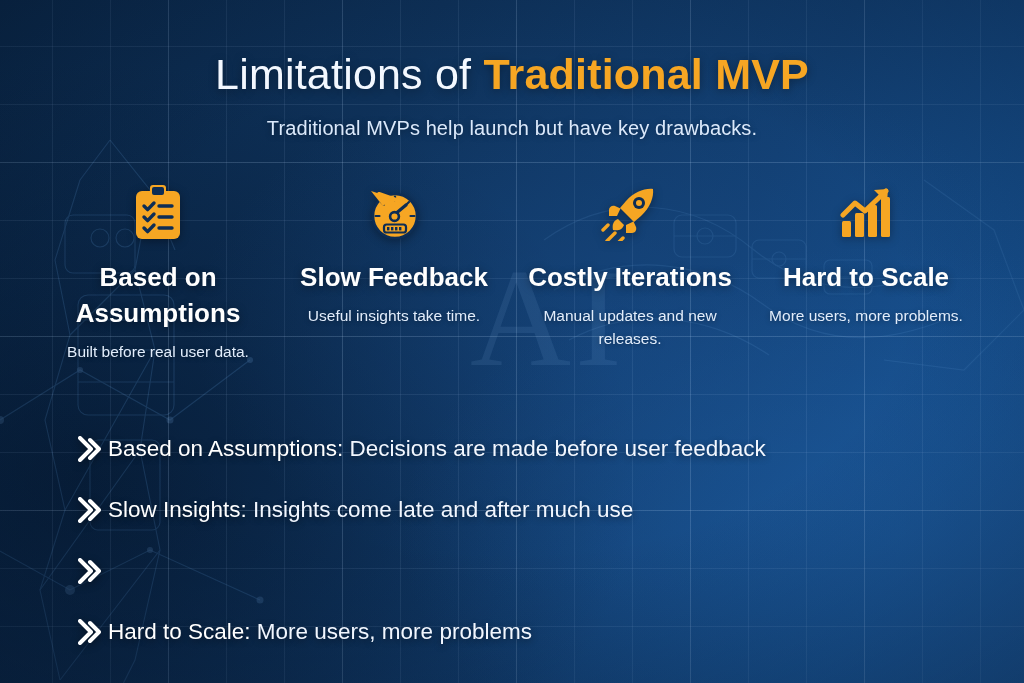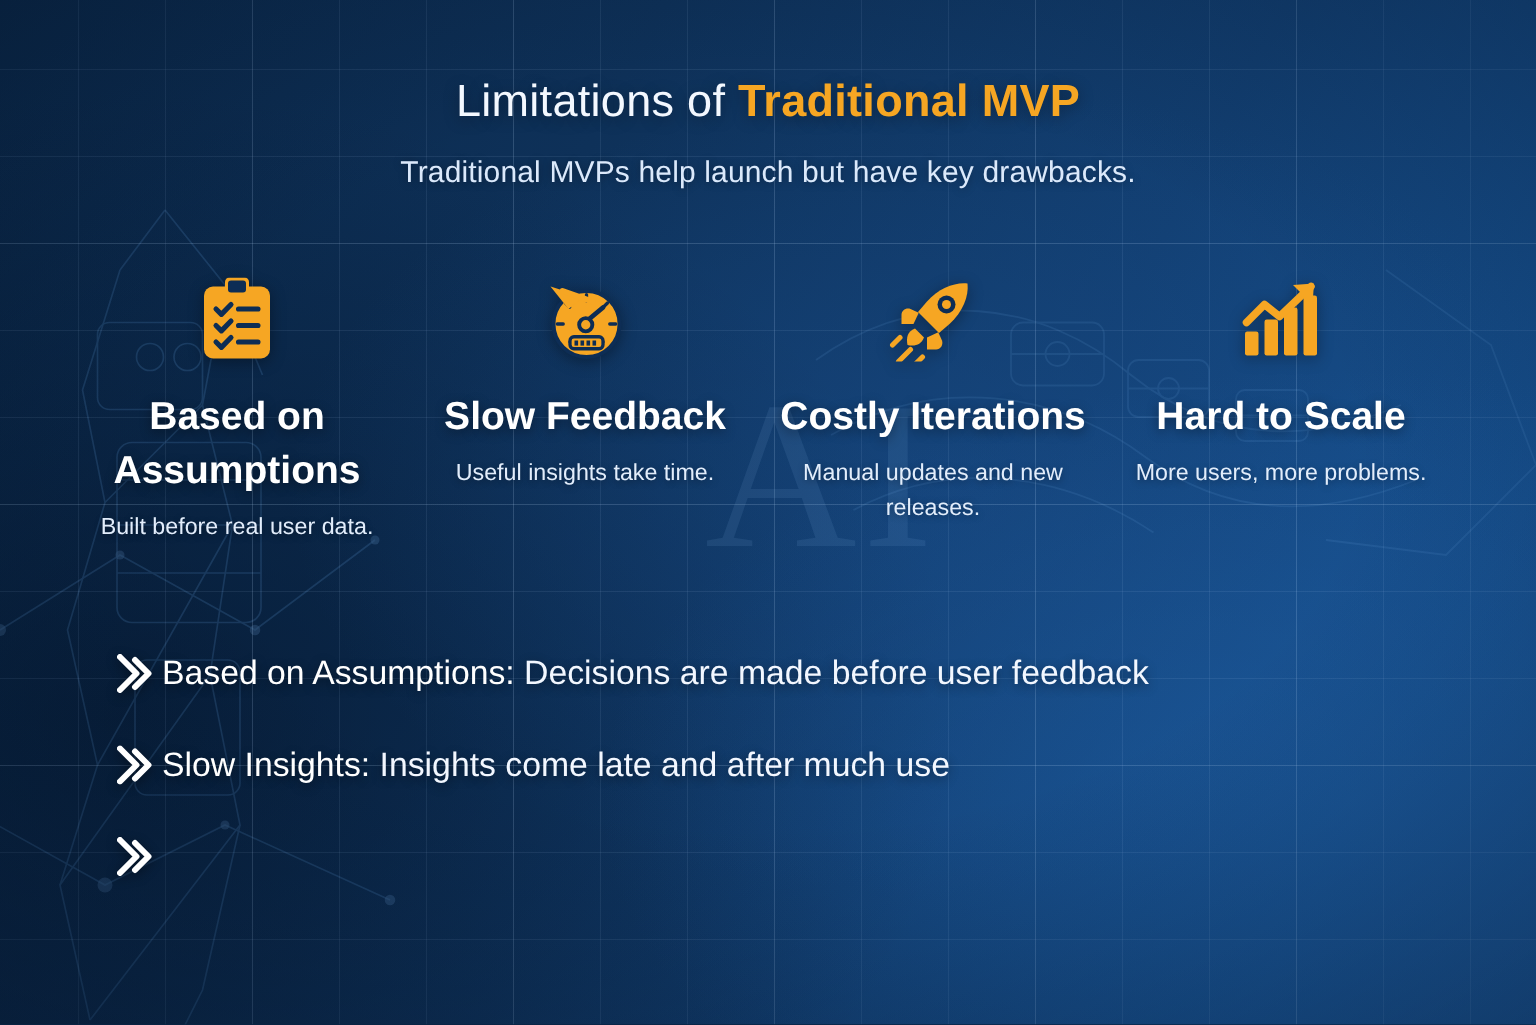--- a/index.html
+++ b/index.html
@@ -67,21 +67,21 @@
     letter-spacing: 4px;
     color: rgba(150,195,245,0.10);
     line-height: 1;
     user-select: none;
   }
 
   
   .header { position: absolute; left: 0; right: 0; top: 52px; text-align: center; }
 
   .title {
-    font-size: 30px;
+    font-size: 43px;
     line-height: 1.05;
     font-weight: 400;
     color: #f3f8ff;
     letter-spacing: 0.2px;
     text-shadow: 0 2px 10px rgba(0,0,0,0.35);
   }
   .title .accent { color: #f6a623; font-weight: 700; }
 
   .subtitle {
     margin-top: 20px;
@@ -90,21 +90,21 @@
     color: #dbe9fb;
     letter-spacing: 0.1px;
     text-shadow: 0 1px 6px rgba(0,0,0,0.35);
   }
 
   
   .cards {
     position: absolute;
     left: 42px; right: 42px; top: 182px;
     display: flex;
-    justify-content: flex-start;
+    justify-content: space-between;
   }
   .card { width: 232px; text-align: center; }
 
   .card-icon { height: 62px; display: flex; align-items: center; justify-content: center; }
   .card-icon svg { display: block; filter: drop-shadow(0 2px 5px rgba(0,0,0,0.35)); }
 
   .card-title {
     margin-top: 16px;
     font-size: 26px;
     font-weight: 700;
@@ -325,15 +325,24 @@
 
     <div class="bullet">
       <span class="bullet-icon">
         <svg width="24" height="26" viewBox="0 0 24 26">
           <path d="M2 2 L13 13 L2 24" fill="none" stroke="#ffffff" stroke-width="4" stroke-linecap="round" stroke-linejoin="round"></path>
           <path d="M12 4 L21 13 L12 22" fill="none" stroke="#ffffff" stroke-width="4" stroke-linecap="round" stroke-linejoin="round"></path>
         </svg>
       </span>
     </div>
 
+    <div class="bullet">
+      <span class="bullet-icon">
+        <svg width="24" height="26" viewBox="0 0 24 26">
+          <path d="M2 2 L13 13 L2 24" fill="none" stroke="#ffffff" stroke-width="4" stroke-linecap="round" stroke-linejoin="round"></path>
+          <path d="M12 4 L21 13 L12 22" fill="none" stroke="#ffffff" stroke-width="4" stroke-linecap="round" stroke-linejoin="round"></path>
+        </svg>
+      </span>
+      <span class="bullet-text"><span class="lead">Hard to Scale:</span><span> More users, more problems</span></span>
+    </div>
 
   </div>
 </div>
 
 </body></html>

